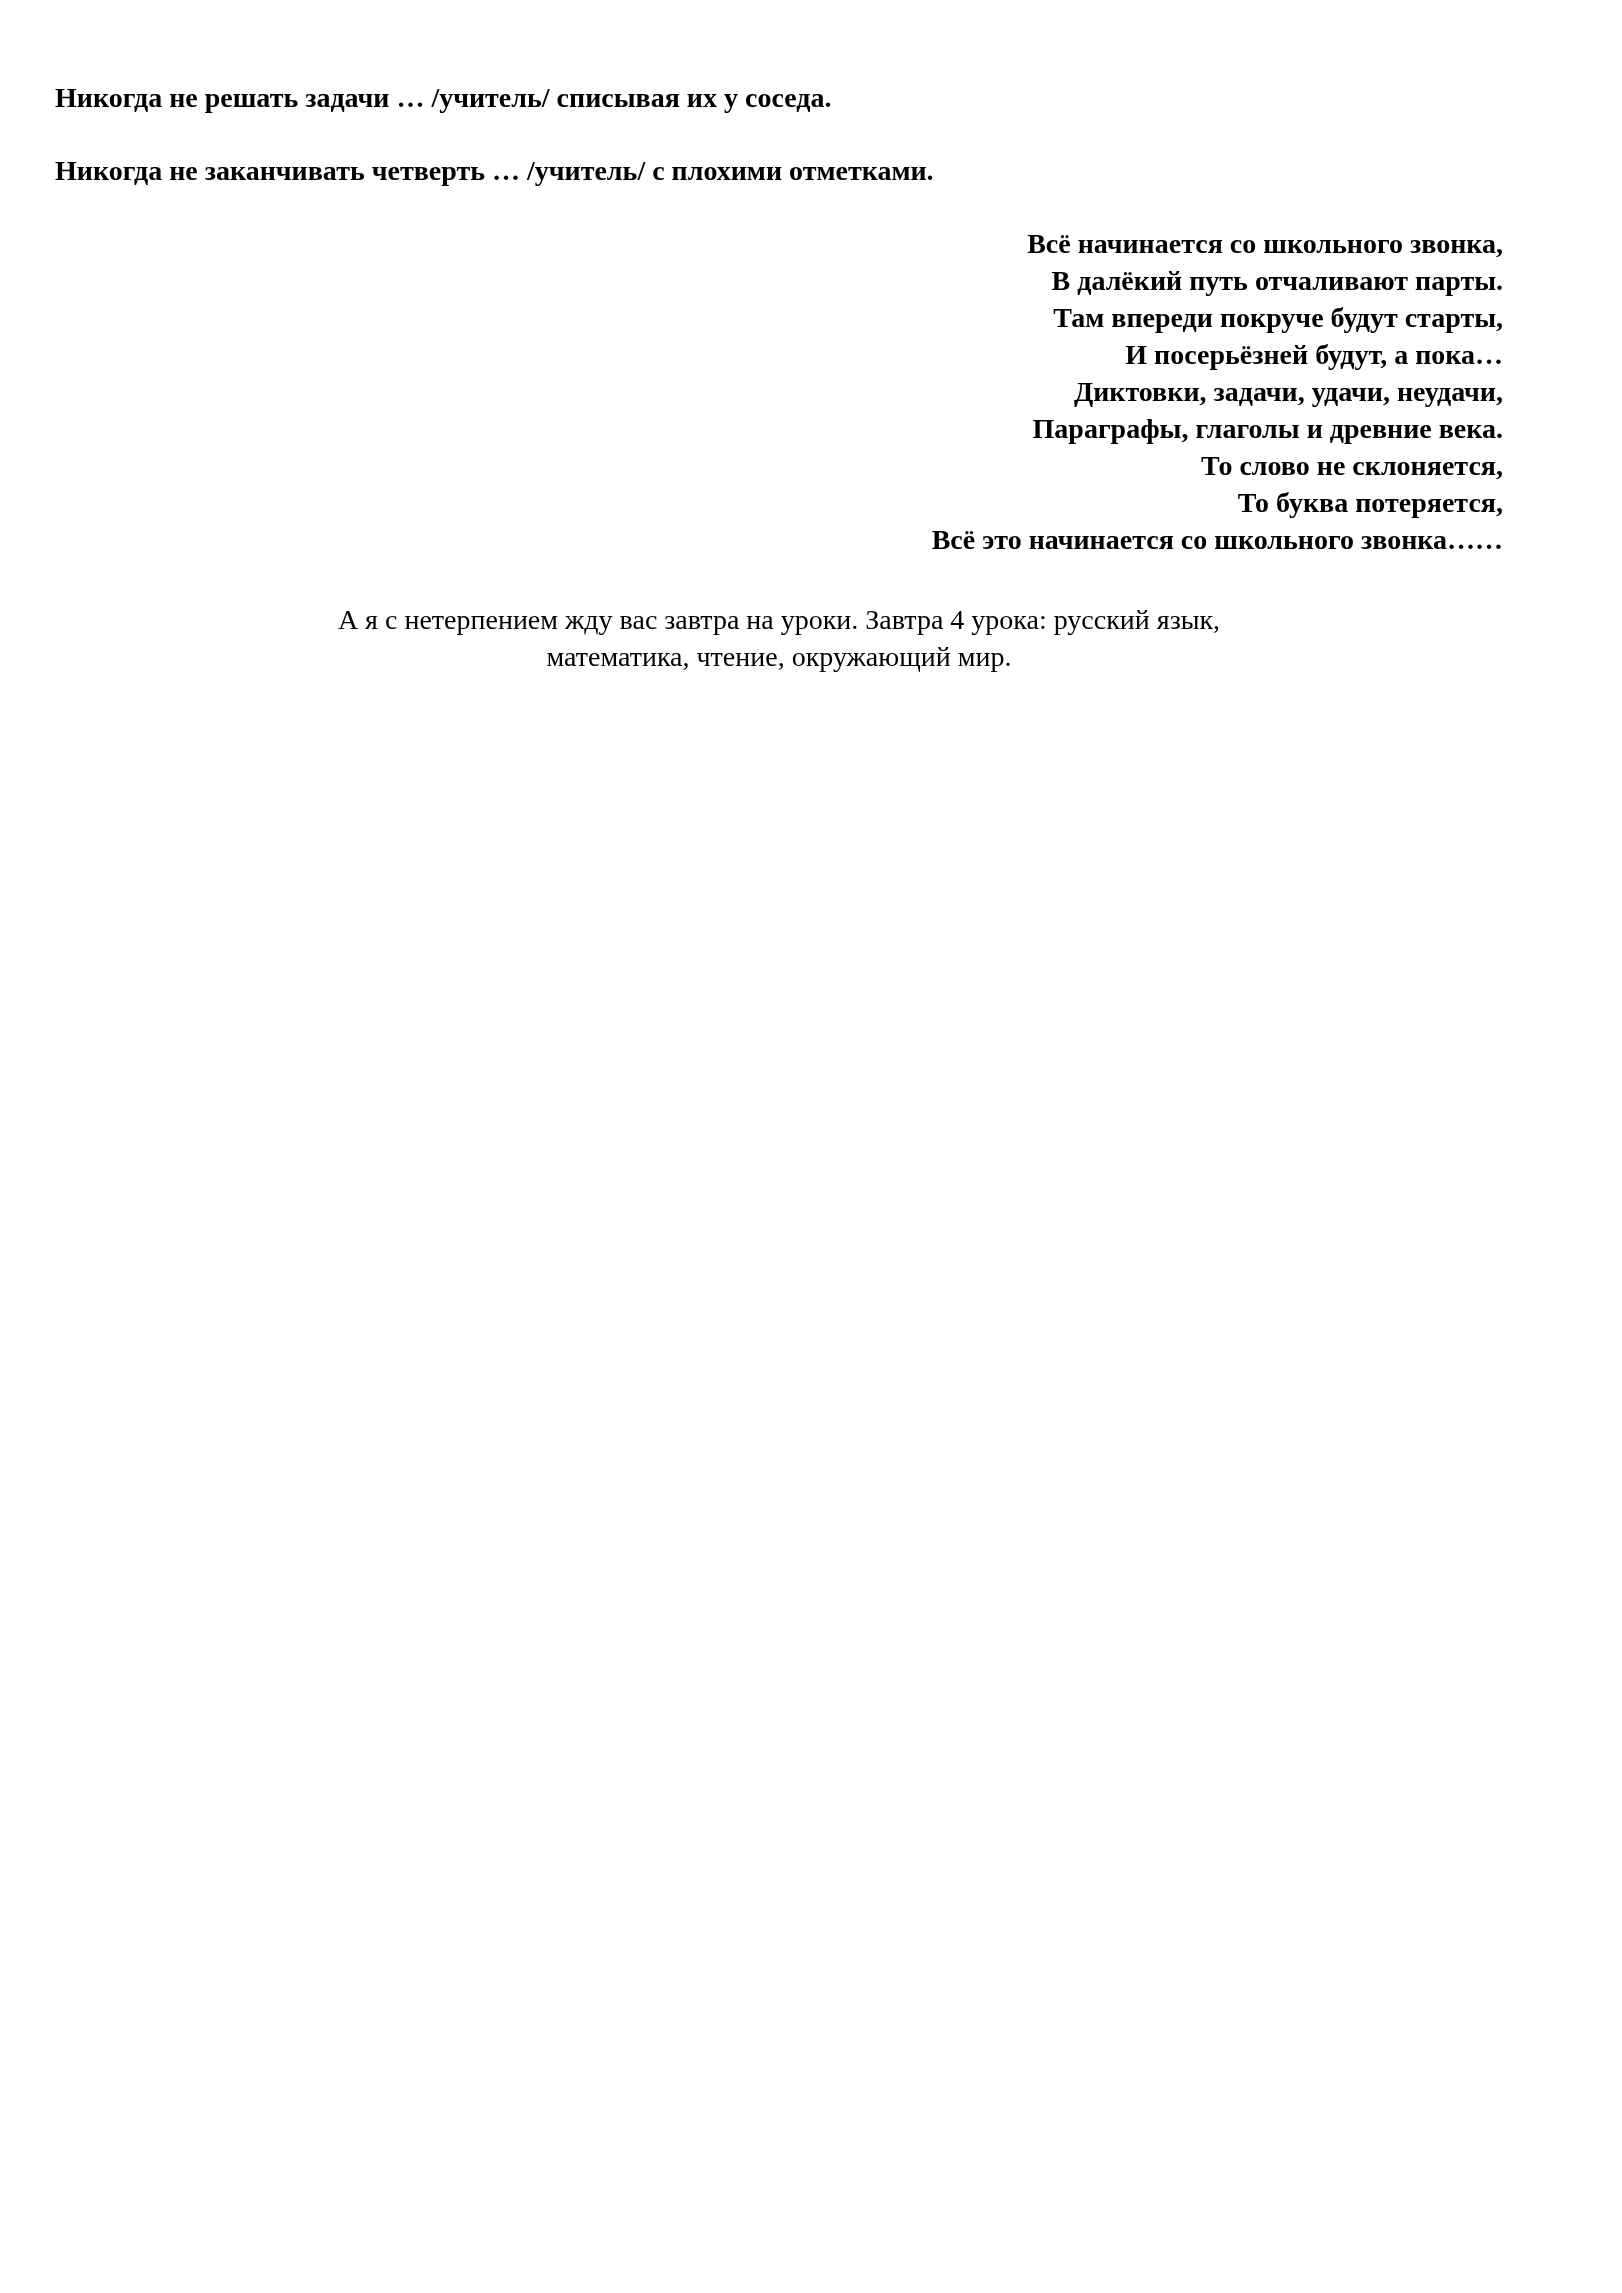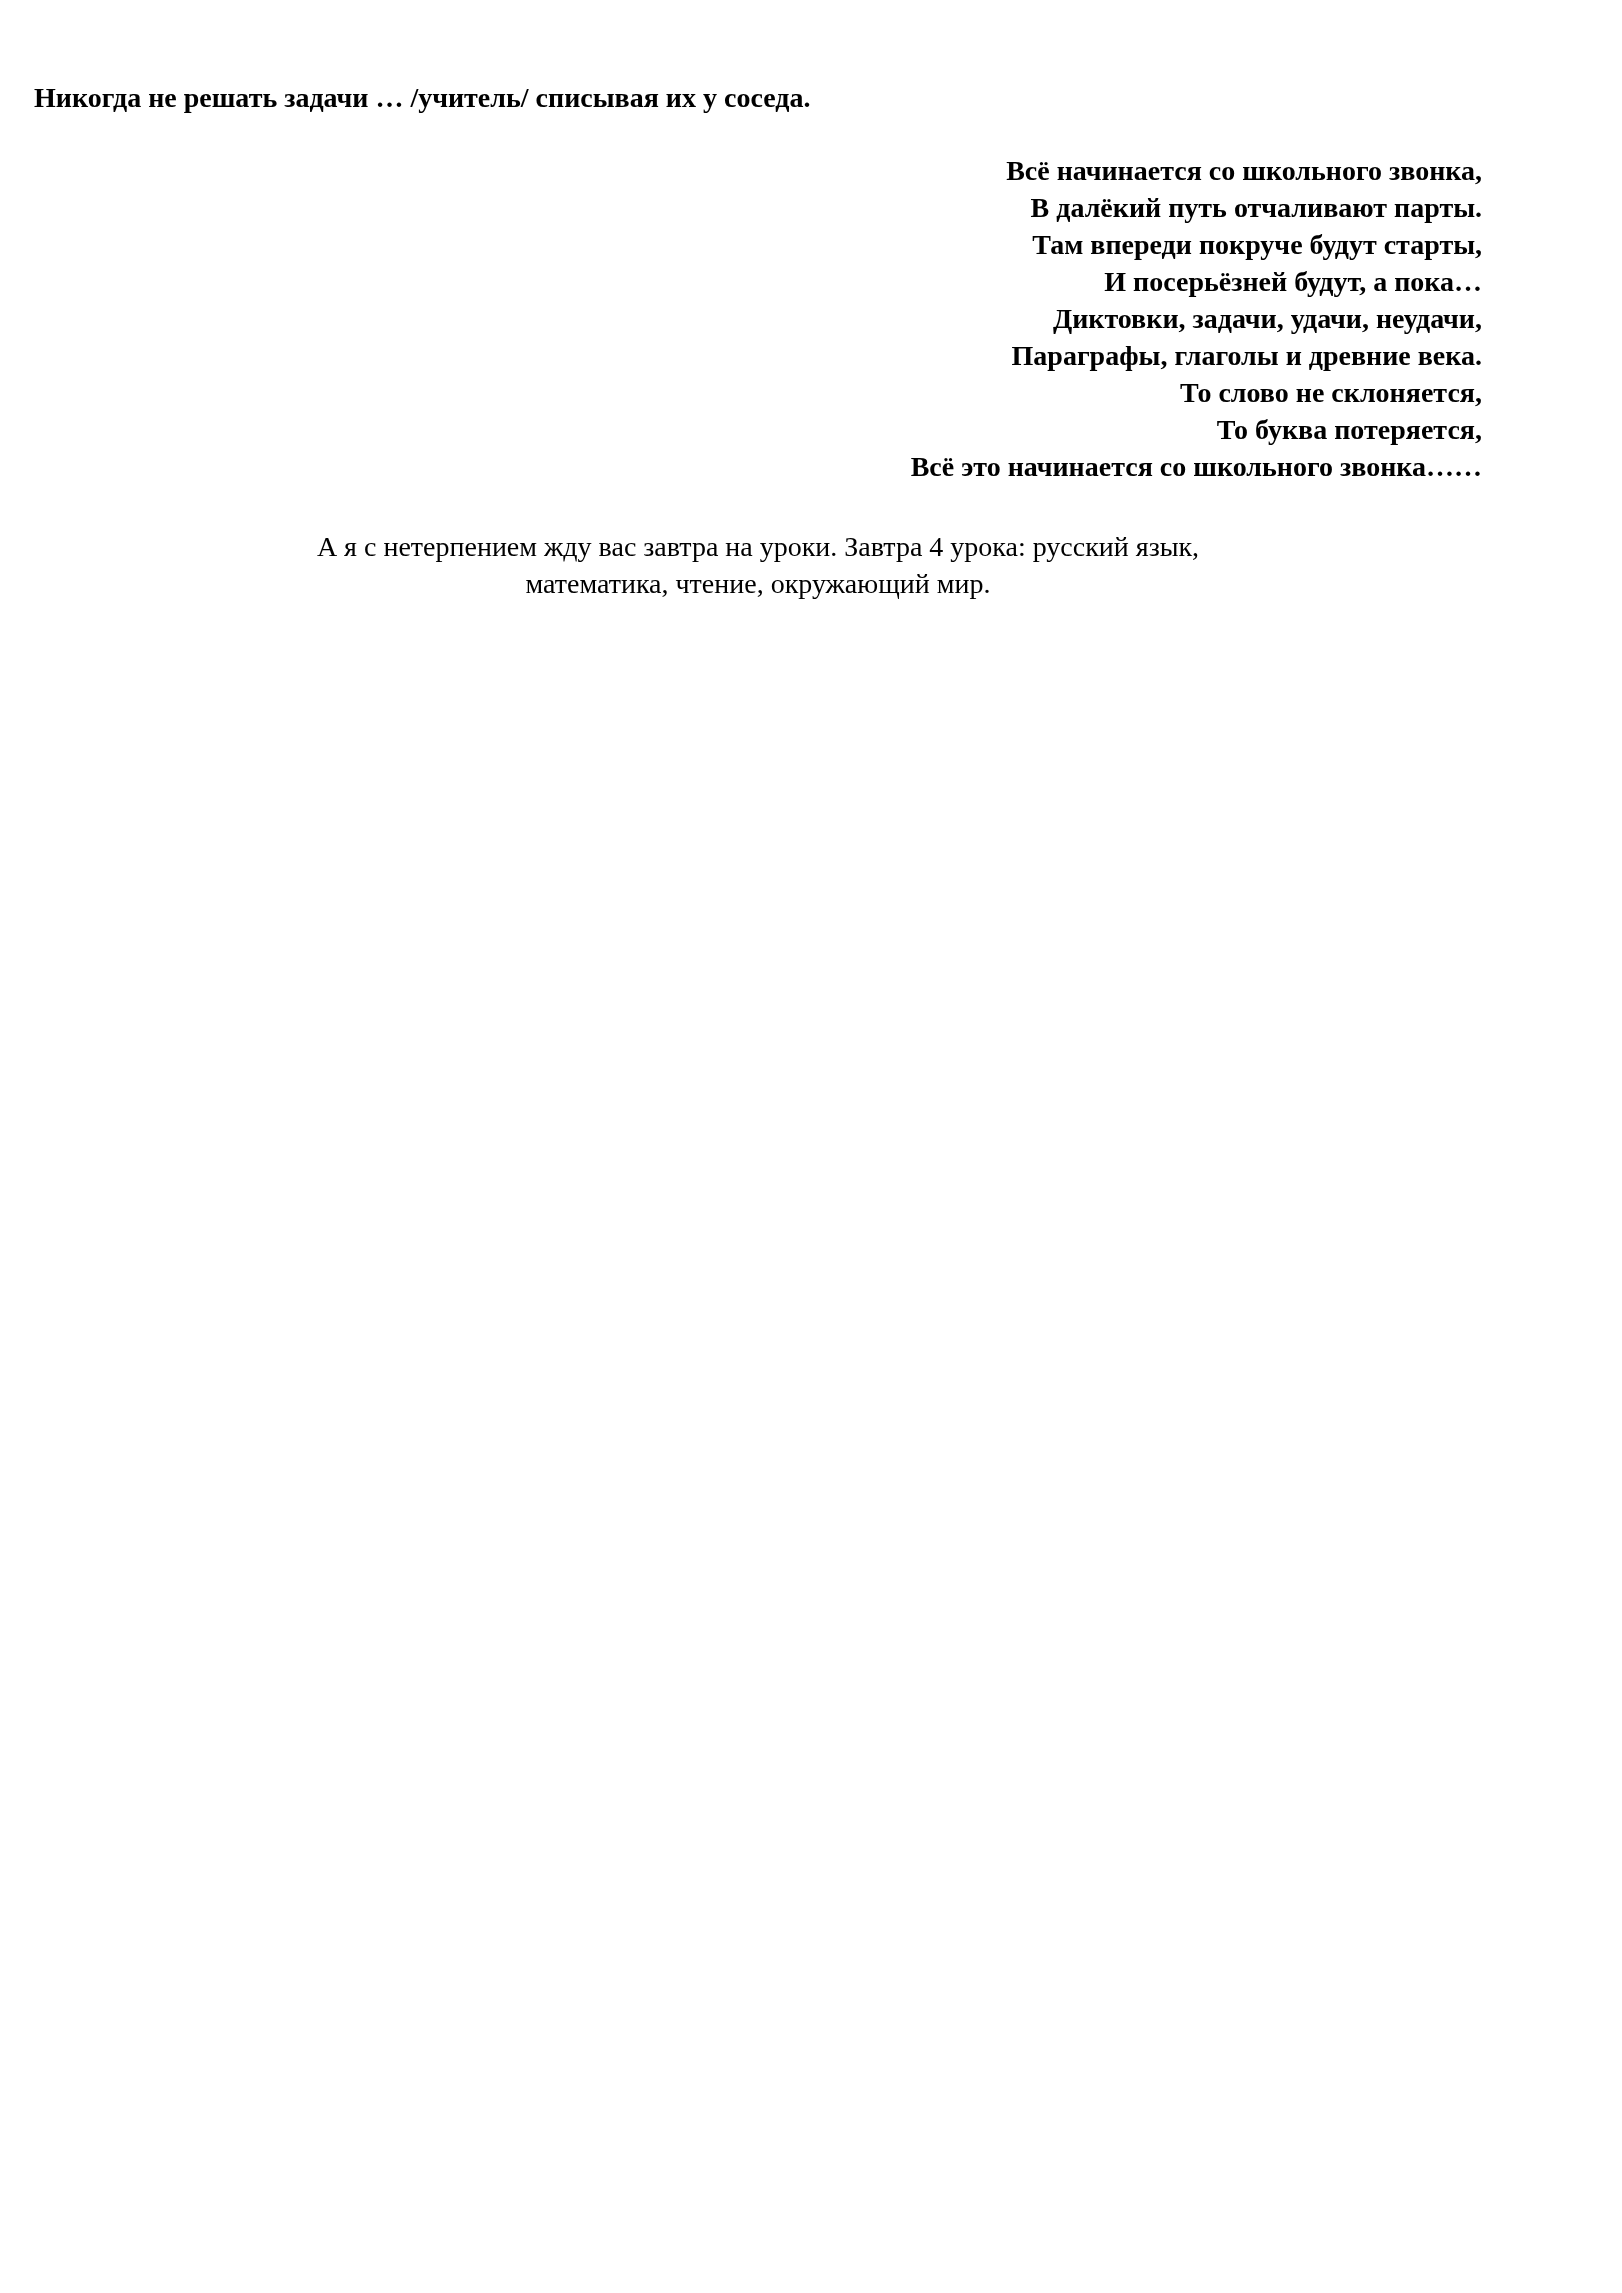--- a/index.html
+++ b/index.html
@@ -6,21 +6,21 @@
     margin: 0;
     padding: 0;
     background: #ffffff;
   }
   .page {
     position: relative;
     width: 1622px;
     height: 2293px;
     background: #ffffff;
     box-sizing: border-box;
-    padding: 79px 58px 0 34px;
+    padding: 79px 58px 0 55px;
     font-family: "Liberation Serif", "DejaVu Serif", serif;
     color: #000000;
     overflow: hidden;
   }
   .para {
     font-size: 28px;
     line-height: 37px;
     white-space: pre-line;
     margin: 0 0 36px 0;
     max-width: 1448px;
@@ -42,20 +42,21 @@
 </style>
 </head>
 <body>
 
 <div class="page">
 
   <p class="para bold">Никогда не решать задачи … /учитель/ списывая их у соседа.</p>
 
 
 
+  <p class="para bold">Никогда не заканчивать четверть … /учитель/ с плохими отметками.</p>
 
 
   <p class="para bold poem">Всё начинается со школьного звонка,
 В далёкий путь отчаливают парты.
 Там впереди покруче будут старты,
 И посерьёзней будут, а пока…
 Диктовки, задачи, удачи, неудачи,
 Параграфы, глаголы и древние века.
 То слово не склоняется,
 То буква потеряется,

